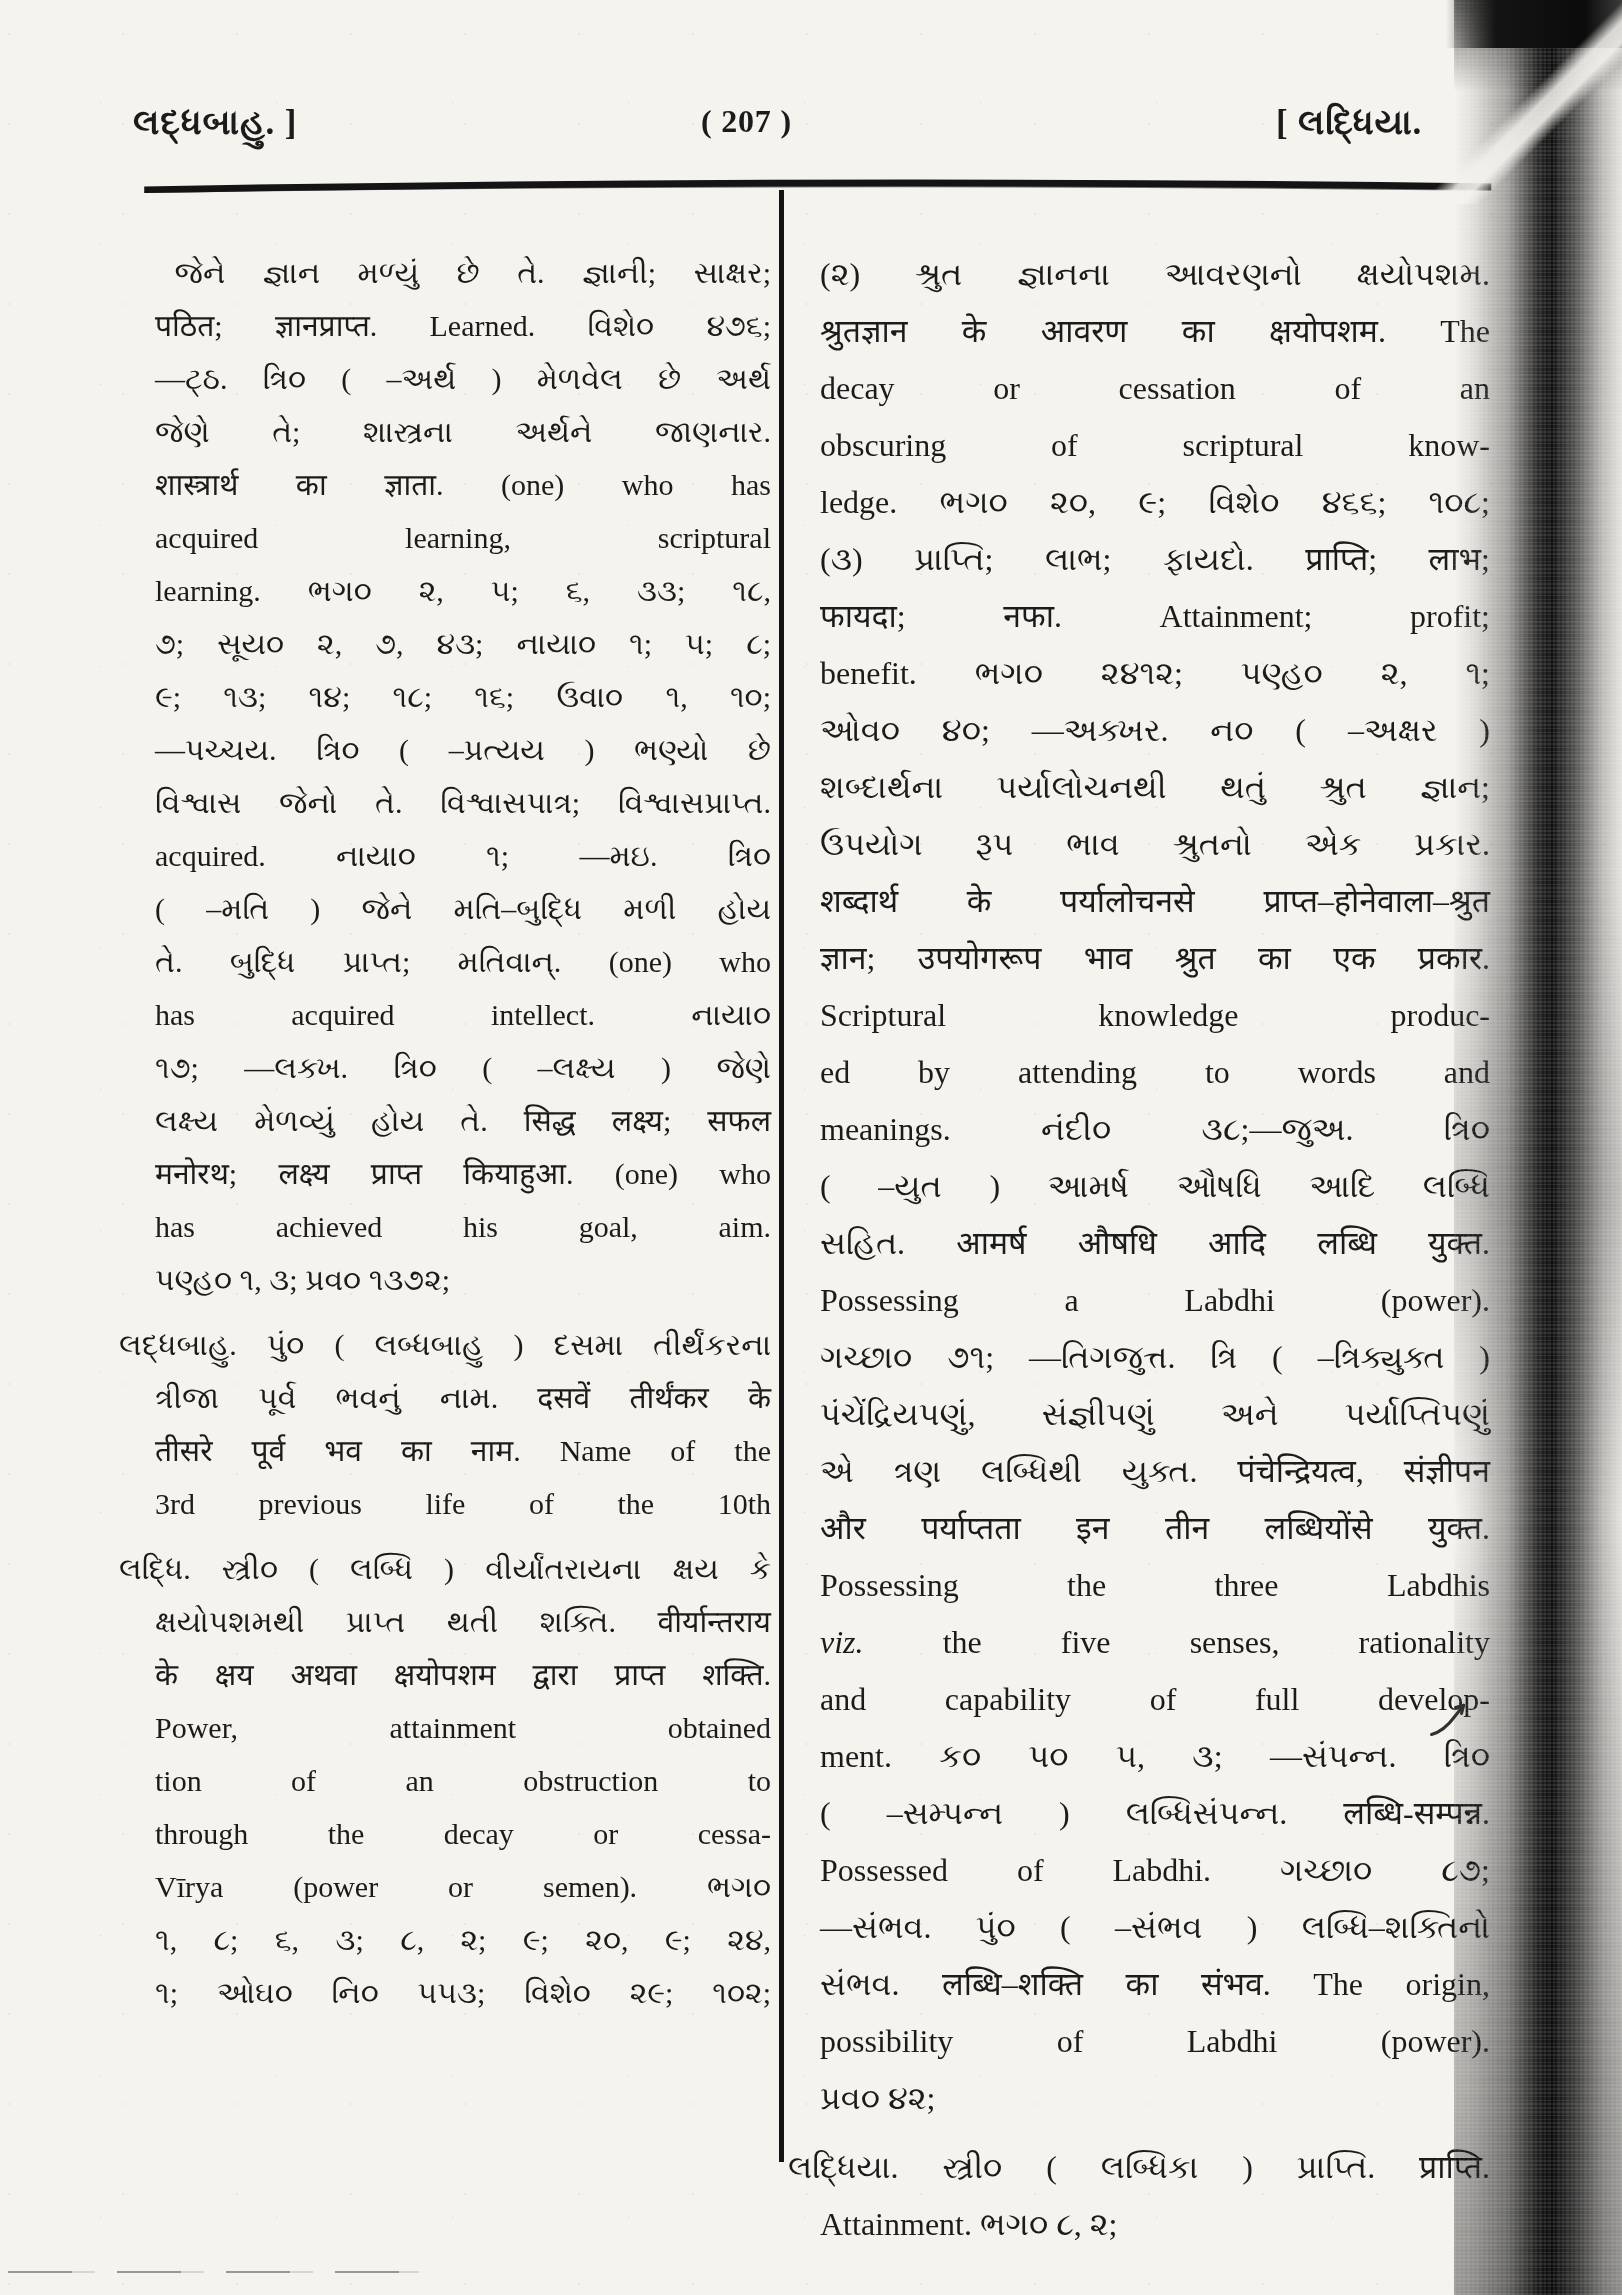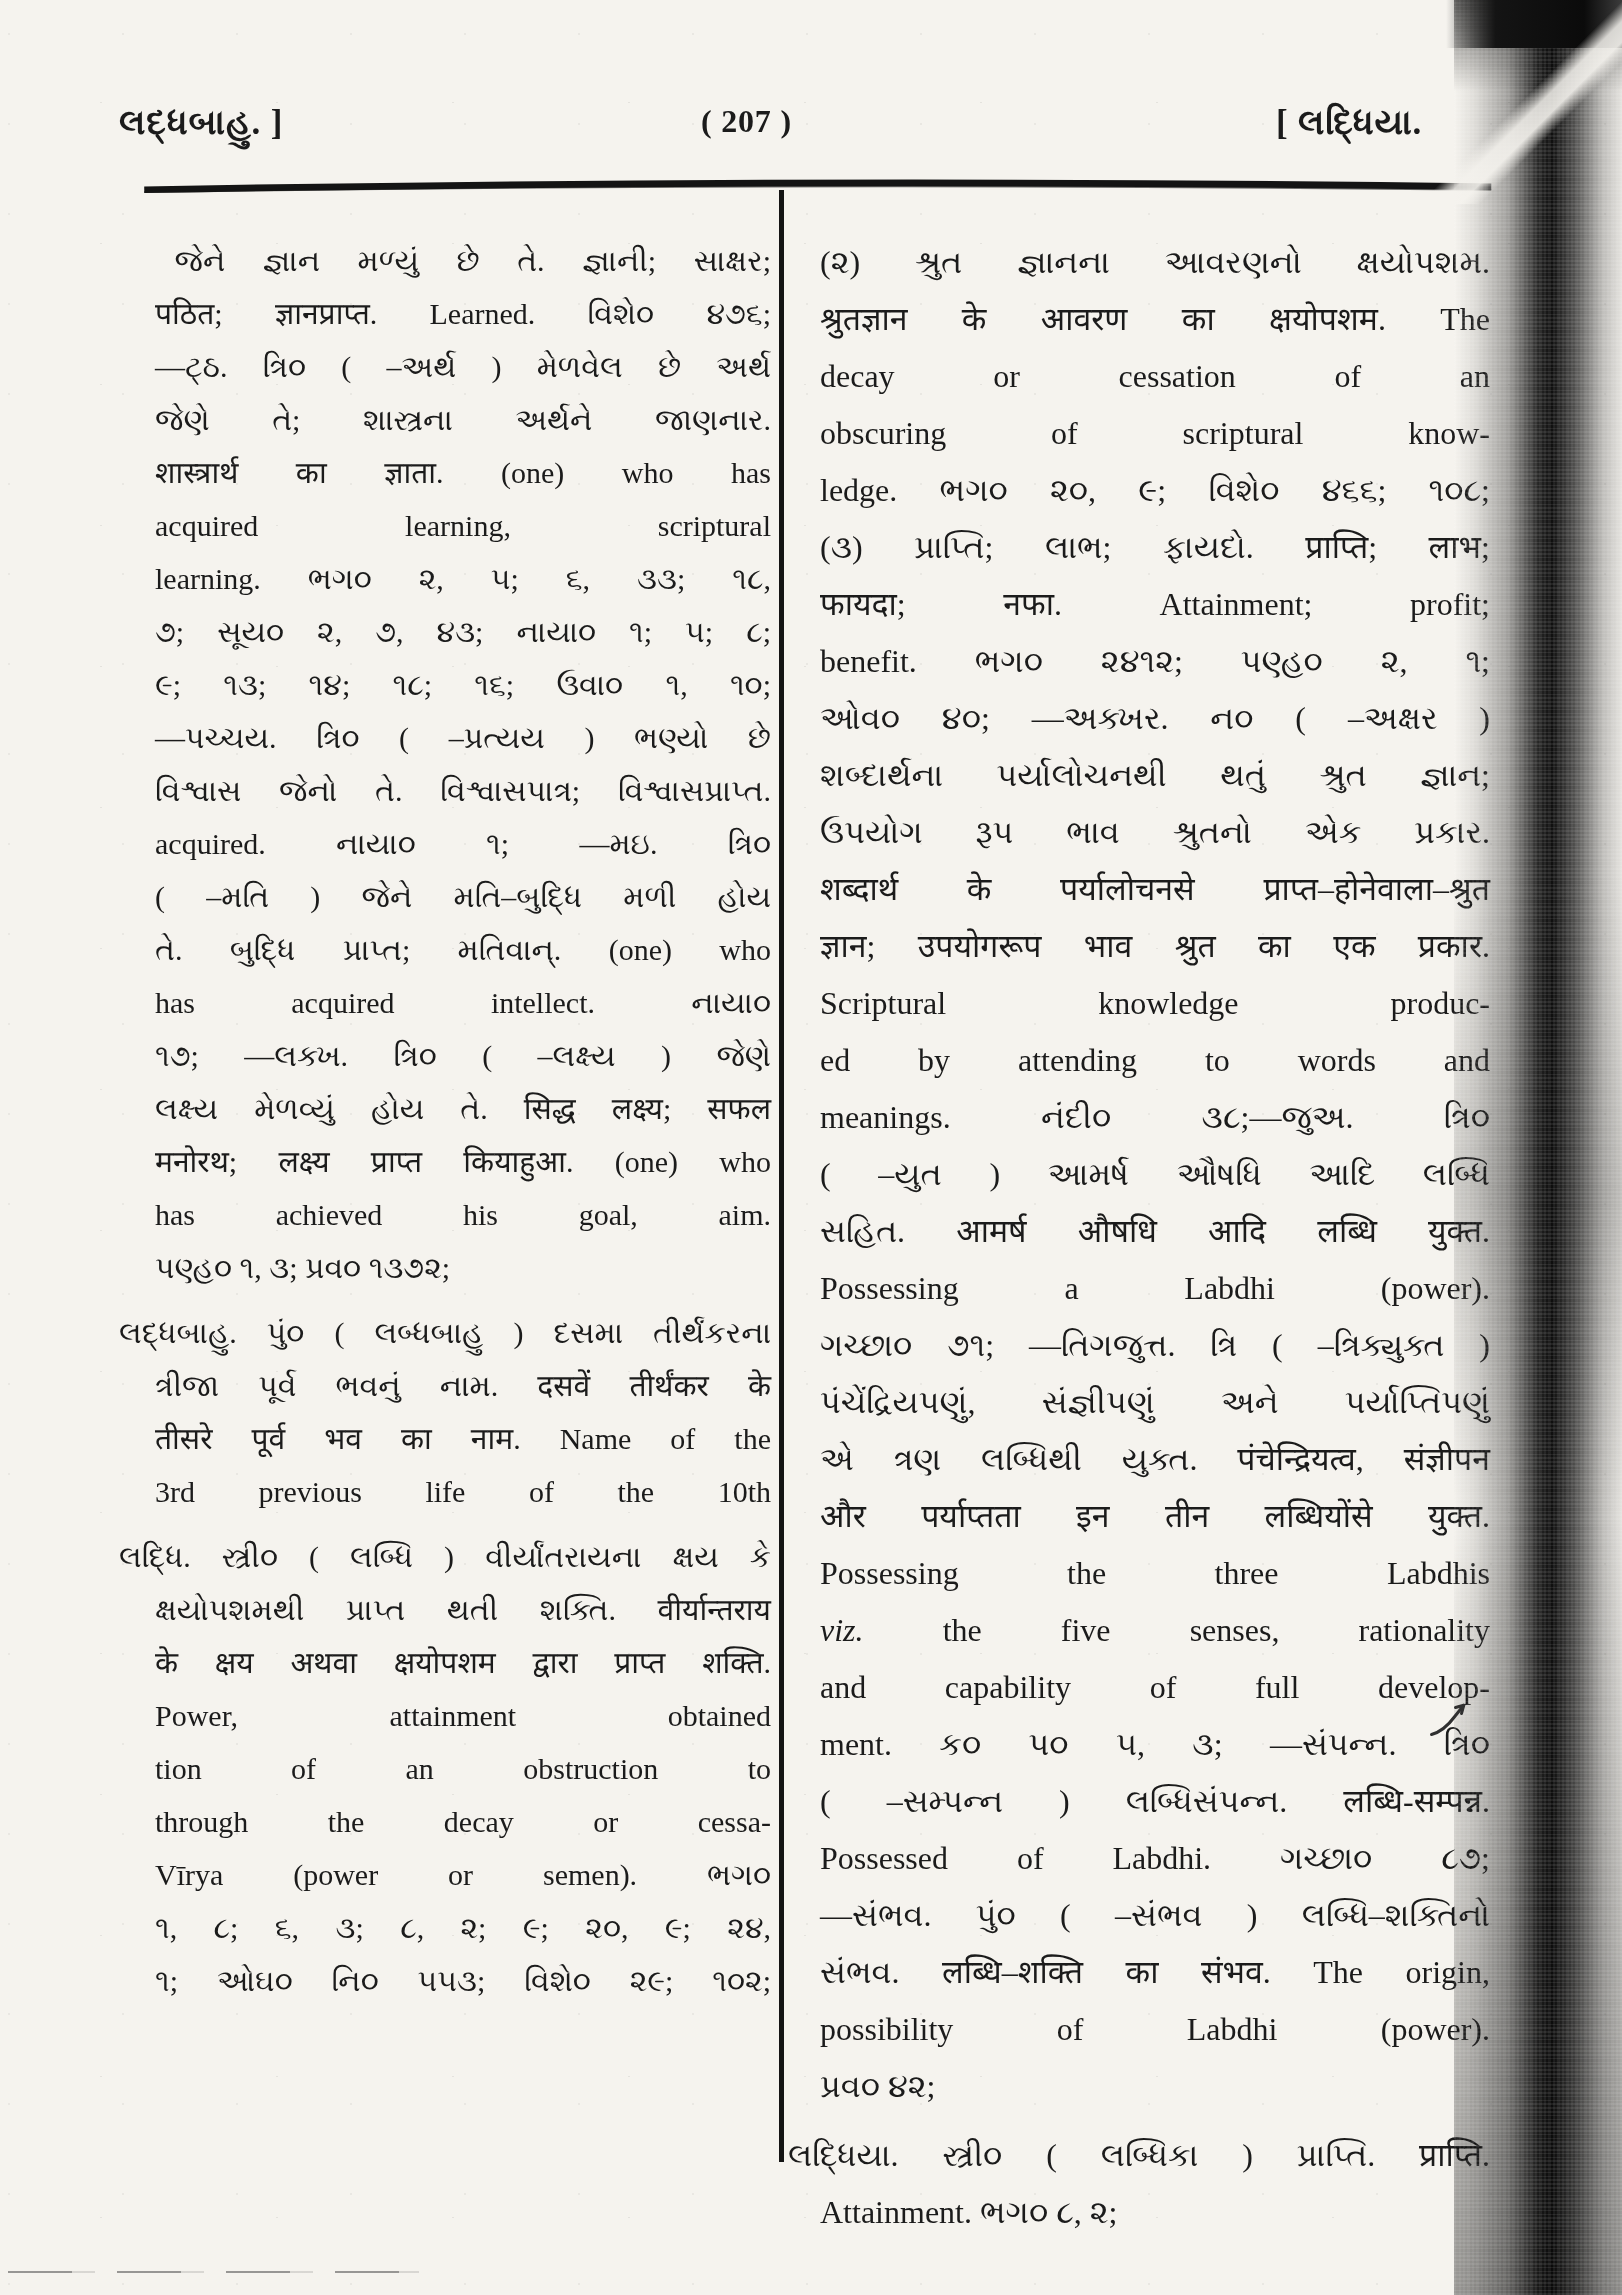--- a/index.html
+++ b/index.html
@@ -11,26 +11,26 @@
   }
   .page{
     position:absolute;inset:0;
     background-image:
       radial-gradient(rgba(0,0,0,.07) 1px, transparent 1.2px),
       radial-gradient(rgba(0,0,0,.05) 0.8px, transparent 1px);
     background-size:176px 141px, 114px 90px;
     background-position:13px 32px, 66px 79px;
   }
   .hdr{position:absolute;top:103px;font-weight:700;font-size:35px;letter-spacing:0.8px;white-space:nowrap;}
-  .hdr-left{left:119px;text-align:center;}
+  .hdr-left{left:133px;text-align:center;}
   .hdr-center{left:701px;font-size:32px;}
   .hdr-right{left:1276px;}
   .rule{position:absolute;left:137px;top:177px;}
   .divider{position:absolute;left:779px;top:190px;width:4.5px;height:1972px;background:#141414;}
-  .col{position:absolute;top:234px;}
+  .col{position:absolute;top:246px;}
   .col-left{left:155px;width:616px;font-size:30px;line-height:53px;}
   .col-right{left:820px;width:670px;font-size:32px;line-height:57px;}
   .line{text-align:justify;text-align-last:justify;}
   .line.nj{text-align:left;text-align-last:left;}
   .line.gap{margin-top:12px;}
   .line.first{text-indent:19.6px;}
   .col-left .line.hang{margin-left:-36px;}
   .col-right .line.hang{margin-left:-32px;}
   .b{font-weight:400;}
   .i{font-style:italic;}

